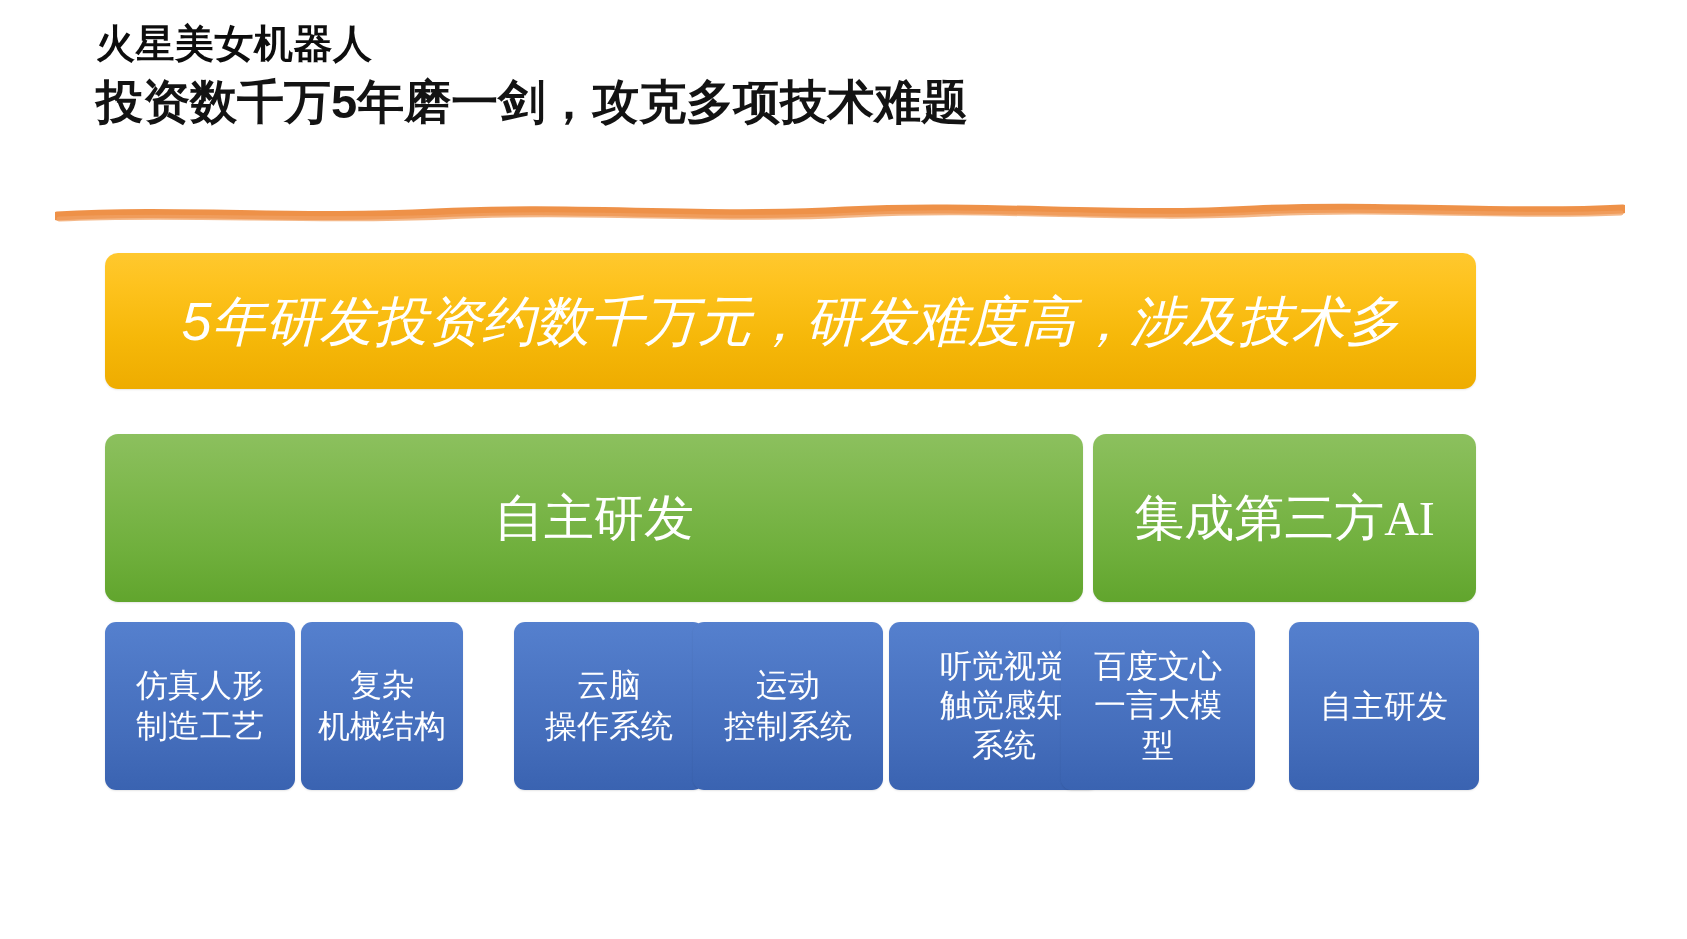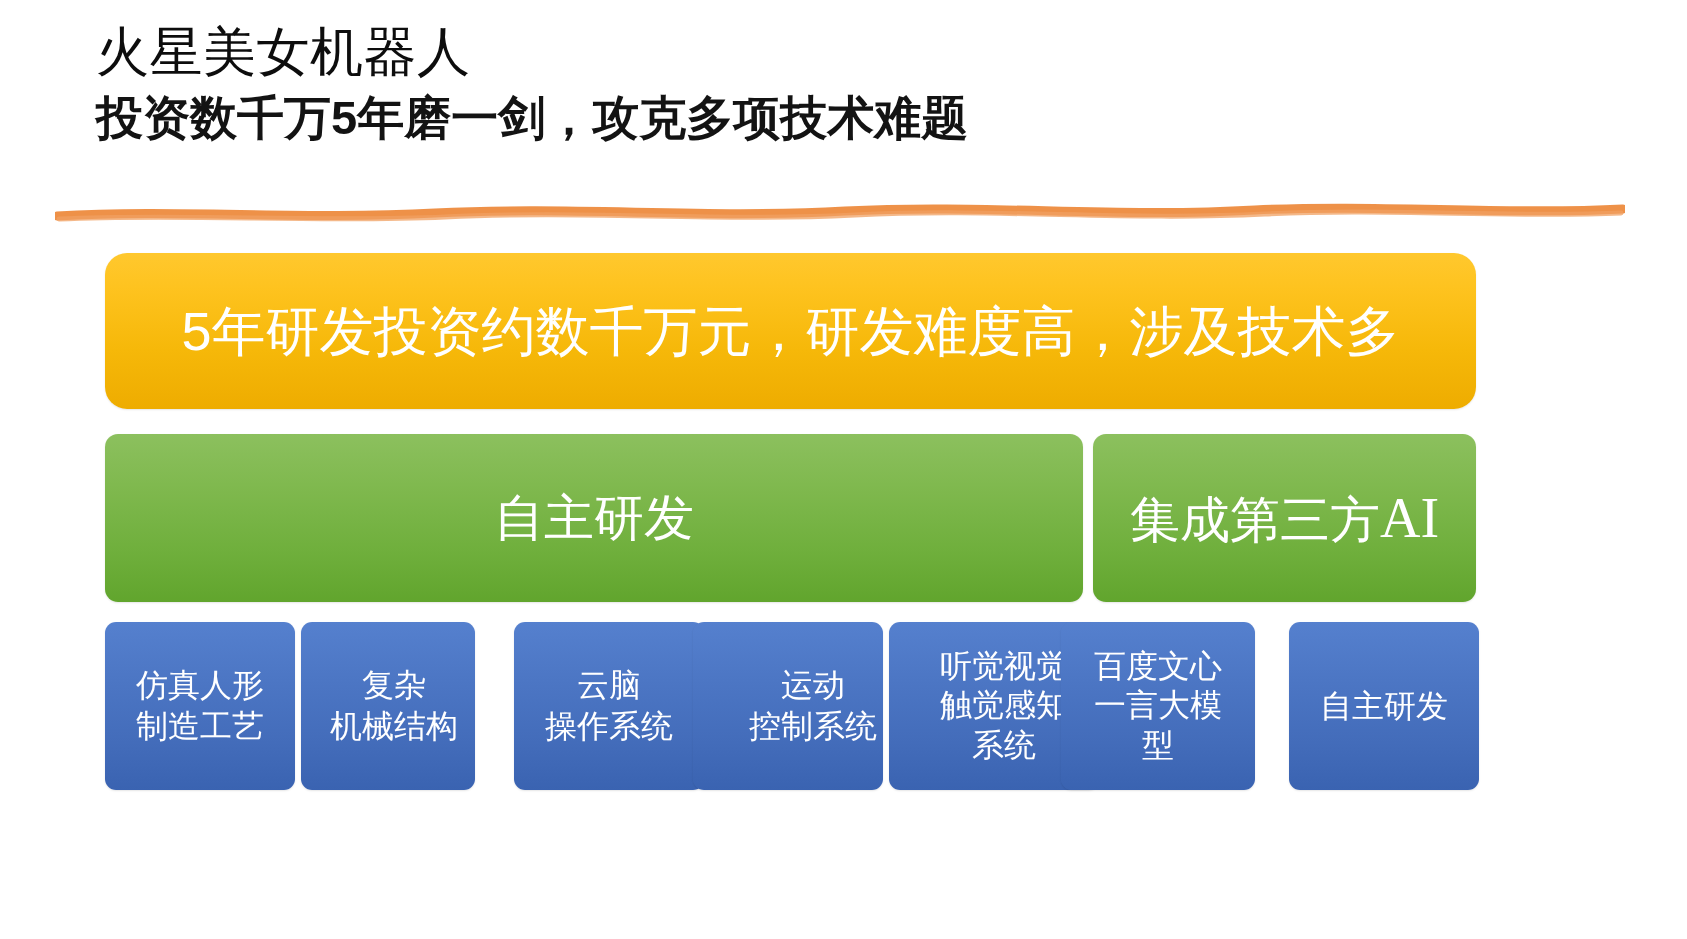--- a/index.html
+++ b/index.html
@@ -21,22 +21,22 @@
   }
 
   
   .header {
     position: absolute;
     left: 96px;
     top: 22px;
     width: 1500px;
   }
   .slide-title {
-    font-size: 53px;
-    font-weight: normal;
+    font-size: 39px;
+    font-weight: bold;
     color: #0d0d0d;
     line-height: 1.15;
     letter-spacing: 0.5px;
     white-space: nowrap;
   }
   .slide-subtitle {
     font-size: 47px;
     font-weight: bold;
     color: #131313;
     line-height: 1.25;
@@ -53,27 +53,28 @@
     height: 36px;
   }
   .rule svg { display: block; width: 100%; height: 100%; }
 
   
   .gold-bar {
     position: absolute;
     left: 105px;
     top: 253px;
     width: 1371px;
-    height: 156px;
-    border-radius: 22px;
+    height: 136px;
+    border-radius: 13px;
     background: linear-gradient(180deg, #ffc82e 0%, #fec31f 22%, #f6b809 62%, #eeac00 100%);
     box-shadow: 0 1px 2px rgba(0,0,0,0.10);
     display: flex;
     align-items: center;
     justify-content: center;
+    font-style: italic;
   }
   .gold-bar-label {
     color: #ffffff;
     font-size: 54px;
     line-height: 1;
     white-space: nowrap;
     text-align: center;
   }
 
   
@@ -101,21 +102,21 @@
   .green-bar.secondary{ left: 988px; width: 383px; }
   .green-bar-label {
     color: #ffffff;
     font-size: 50px;
     line-height: 1;
     white-space: nowrap;
     text-align: center;
   }
   .green-bar-label .latin {
     font-family: "Liberation Serif", "DejaVu Serif", serif;
-    font-size: 56px;
+    font-size: 48px;
   }
 
   
   .blue-row {
     position: absolute;
     left: 105px;
     top: 622px;
     width: 1380px;
     height: 168px;
   }
@@ -210,19 +211,19 @@
     <div class="blue-box" id="blue-6">
       <div class="blue-box-label">自主研发</div>
     </div>
   </div>
 
 </div>
 
 <style>
   
   #blue-0 { left: 0px;    width: 190px; }
-  #blue-1 { left: 196px;  width: 162px; padding-left: 12px; }
+  #blue-1 { left: 196px;  width: 162px; }
   #blue-2 { left: 392px;  width: 190px; margin-left: 17px; }
-  #blue-3 { left: 588px;  width: 190px; justify-content: flex-end; }
+  #blue-3 { left: 588px;  width: 190px; }
   #blue-4 { left: 784px;  width: 190px; padding-left: 20px; }
   #blue-5 { left: 956px;  width: 194px; }
   #blue-6 { left: 1184px; width: 190px; }
 </style>
 
 </body></html>

